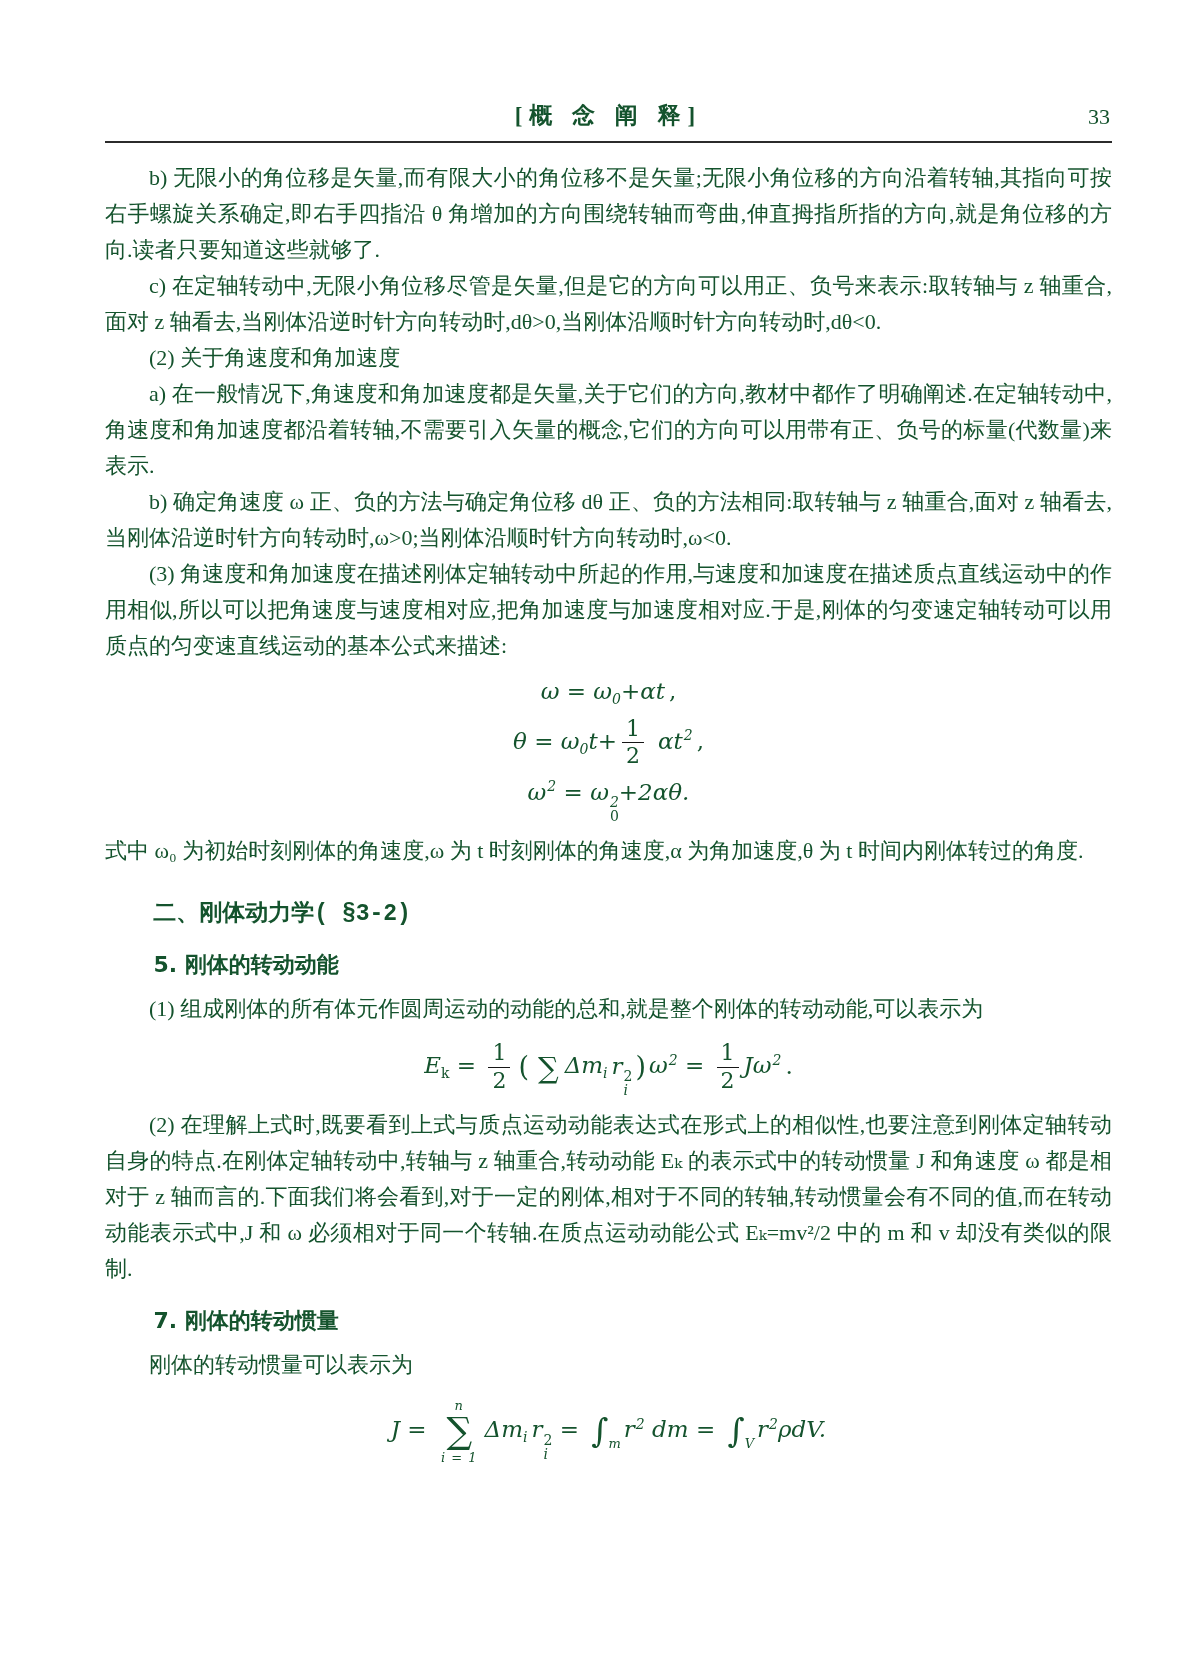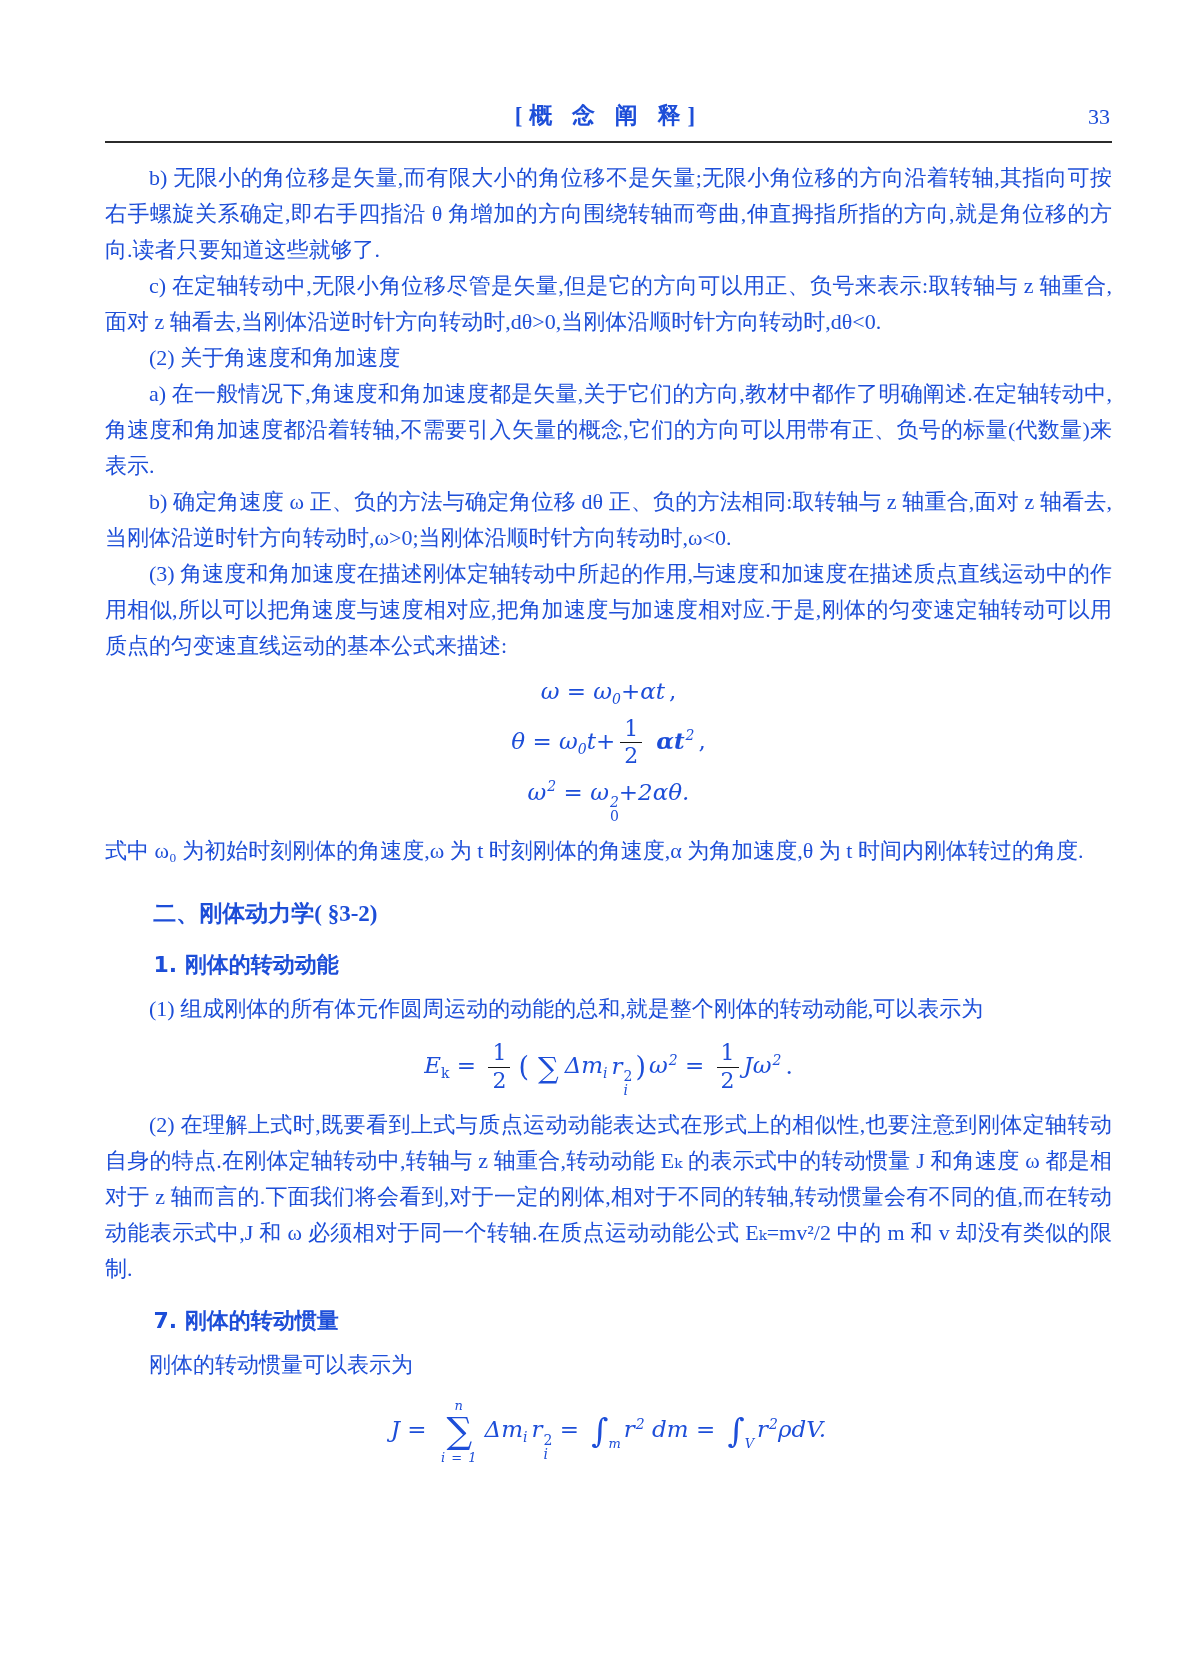--- a/index.html
+++ b/index.html
@@ -2,21 +2,21 @@
 <html><head>
 <meta charset="utf-8">
 <style>
   html, body { margin: 0; padding: 0; background: #e8e8e8; }
   .page {
     position: relative;
     width: 1203px;
     height: 1675px;
     margin: 0 auto;
     background: #ffffff;
-    color: #1d4ed8;
+    color: #14532d;
     overflow: hidden;
   }
   .inner {
     position: absolute;
     left: 105px;
     top: 100px;
     width: 1007px;
   }
   
   .running {
@@ -47,21 +47,21 @@
   .textblock {
     margin-top: 17px;
     font-family: "Liberation Serif", "DejaVu Serif", serif;
     font-size: 22px;
     line-height: 36px;
     text-align: justify;
   }
   .para { margin: 0; text-indent: 2em; }
   .para.flush { text-indent: 0; }
   .sec-heading {
-    font-family: Liberation Serif, serif;
+    font-family: Liberation Mono, monospace;
     font-weight: 700;
     font-size: 23px;
     line-height: 30px;
     margin: 30px 0 22px;
     padding-left: 2.1em;
   }
   .sub-heading {
     font-family: "DejaVu Sans", "Liberation Sans", sans-serif;
     font-weight: 700;
     font-size: 22px;
@@ -111,21 +111,21 @@
     vertical-align: middle;
     line-height: 1;
     margin: 0 7px;
   }
   .bigsum .op  { font-size: 36px; line-height: 0.95; font-style: normal; }
   .bigsum .lim { font-size: 13px; font-style: italic; letter-spacing: 1px; padding: 2px 0; }
   .inline-sum { font-size: 29px; font-style: normal; vertical-align: -0.14em; margin: 0 6px; }
   .paren { font-size: 27px; font-style: normal; vertical-align: -0.1em; margin: 0 3px; }
   .int { font-size: 33px; font-style: normal; vertical-align: -0.14em; margin-left: 5px; }
   .intsub { font-size: 13px; font-style: italic; vertical-align: -0.8em; margin-right: 3px; }
-  .gapL { margin-left: 9px; font-weight: bold; }
+  .gapL { margin-left: 9px; }
   .gapS { margin-left: 4px; }
 </style>
 </head>
 <body>
 
 <div class="page">
   <div class="inner">
 
     <header class="running">
       <span class="header-title">[概 念 阐 释]</span>
@@ -148,21 +148,21 @@
         <div class="math-line"><span class="it">ω</span><span class="msup">2</span><span class="it"> = ω</span><span class="supsub">
               <span>2</span>
               <span class="up">0</span>
             </span><span class="it">+2αθ.</span></div>
       </div>
 
       <p class="para flush">式中 ω₀ 为初始时刻刚体的角速度,ω 为 t 时刻刚体的角速度,α 为角加速度,θ 为 t 时间内刚体转过的角度.</p>
 
       <h2 class="sec-heading">二、刚体动力学( §3-2)</h2>
 
-      <h3 class="sub-heading">1. 刚体的转动动能</h3>
+      <h3 class="sub-heading">5. 刚体的转动动能</h3>
 
       <p class="para">(1) 组成刚体的所有体元作圆周运动的动能的总和,就是整个刚体的转动动能,可以表示为</p>
 
       <div class="display-math">
         <div class="math-line"><span class="it">E</span><span class="msub rm">k</span><span class="up"> = </span><span class="frac"><span class="num">1</span><span class="den">2</span></span><span class="paren">(</span><span class="inline-sum">∑</span><span class="it">Δm</span><span class="msub">i</span><span class="it gapS">r</span><span class="supsub">
               <span class="up">2</span>
               <span>i</span>
             </span><span class="paren">)</span><span class="it">ω</span><span class="msup up">2</span><span class="up"> = </span><span class="frac"><span class="num">1</span><span class="den">2</span></span><span class="it">Jω</span><span class="msup up">2</span><span class="up gapS">.</span></div>
       </div>
 

